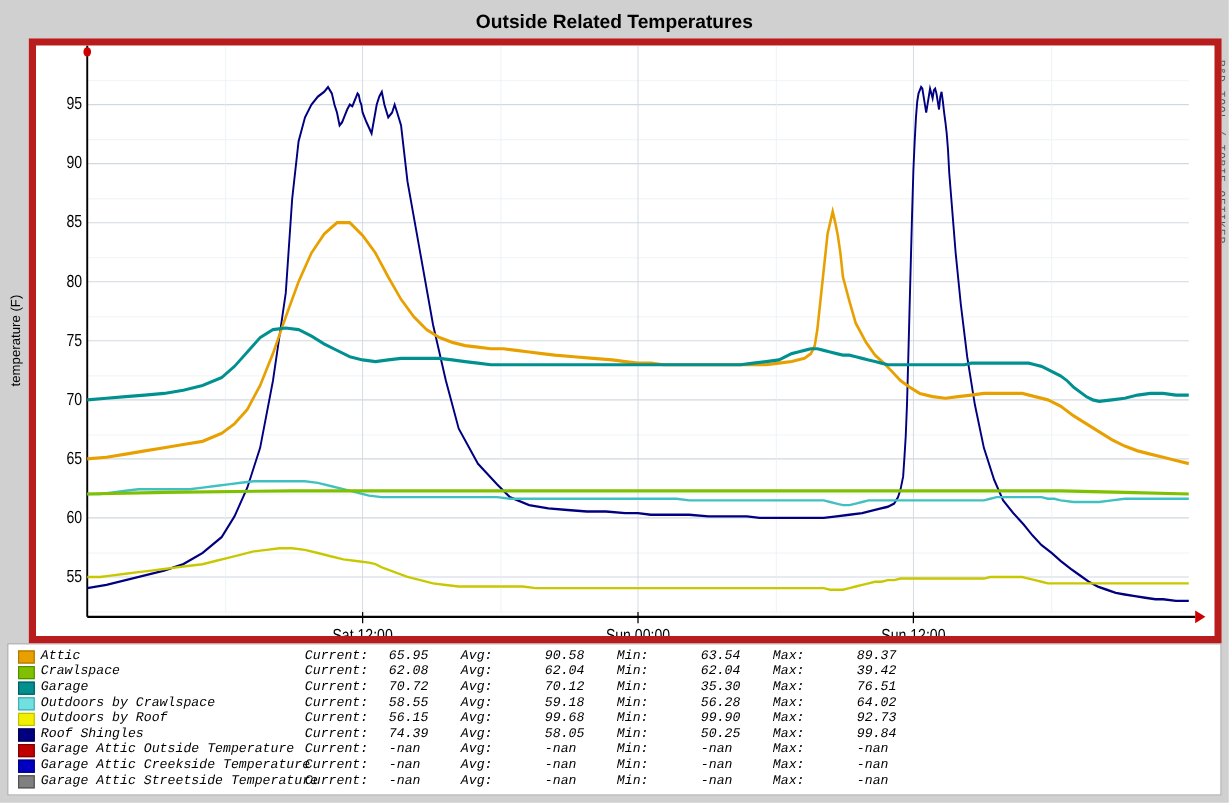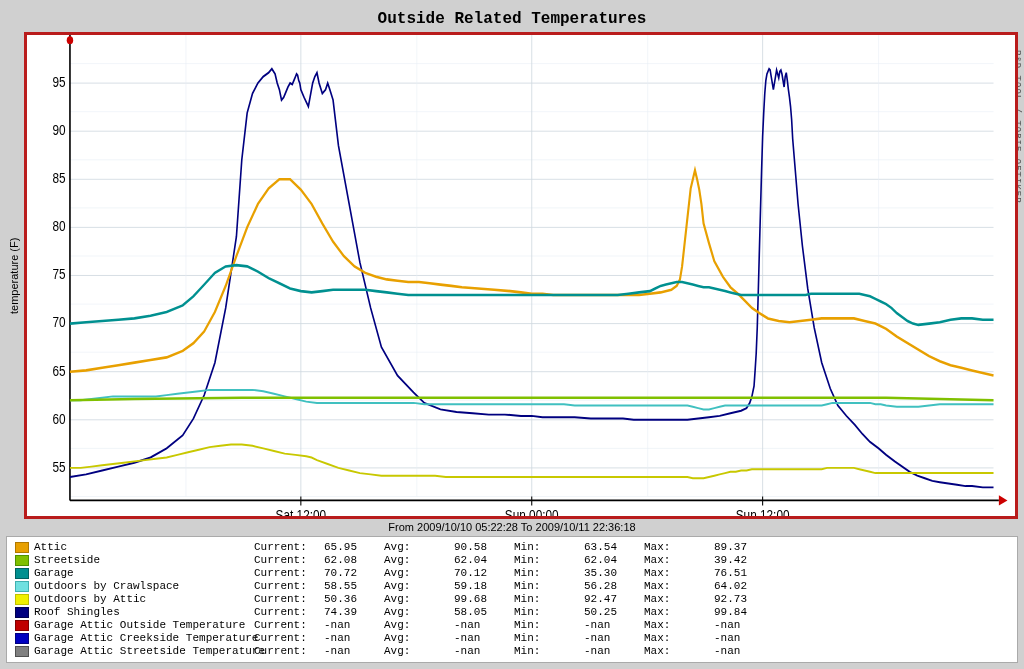--- a/index.html
+++ b/index.html
@@ -30,21 +30,21 @@
       text-orientation: mixed;
       letter-spacing: 1px;
     }
     .chart-title {
       font-size: 16px;
       font-weight: bold;
       color: #000;
       text-align: center;
       margin-top: 4px;
       margin-bottom: 4px;
-      font-family: Liberation Mono, monospace;
+      font-family: Liberation Sans, sans-serif;
     }
     .chart-area {
       display: flex;
       width: 100%;
       flex: 1;
       position: relative;
     }
     .y-label {
       writing-mode: vertical-rl;
       transform: rotate(180deg);
@@ -54,21 +54,21 @@
       display: flex;
       align-items: center;
       justify-content: center;
       width: 18px;
       padding-left: 2px;
     }
     .chart-wrapper {
       flex: 1;
       position: relative;
       background: #fff;
-      border: 3px solid #b91c1c;
+      border: 6px solid #b91c1c;
     }
     svg.chart-svg {
       width: 100%;
       height: 100%;
     }
     .x-label-area {
       text-align: center;
       font-size: 11px;
       color: #000;
       font-family: Arial, sans-serif;
@@ -76,20 +76,21 @@
       margin-bottom: 3px;
     }
     .legend-area {
       width: 100%;
       background: #fff;
       border: 1px solid #aaa;
       padding: 4px 8px;
       font-size: 11px;
       font-family: 'Courier New', monospace;
       color: #000;
+      font-style: italic;
     }
     .legend-row {
       display: flex;
       align-items: center;
       margin-bottom: 1px;
       white-space: nowrap;
     }
     .legend-color {
       width: 14px;
       height: 11px;
@@ -264,41 +265,40 @@
             750,279 800,279 850,280 900,281
           "></polyline>
 
         <line x1="255" y1="355" x2="255" y2="362" stroke="#000" stroke-width="1"></line>
         <line x1="470" y1="355" x2="470" y2="362" stroke="#000" stroke-width="1"></line>
         <line x1="685" y1="355" x2="685" y2="362" stroke="#000" stroke-width="1"></line>
       </svg>
     </div>
   </div>
 
-  <div class="x-label-area">From 2009/10/10 05:22:28 To 2009/10/11 22:36:18</div>
 
   <div class="legend-area">
 
   <div class="legend-row">
         <div class="legend-color" style="background: rgb(232, 160, 0); border-color: rgb(176, 120, 0);"></div>
         <span class="legend-name">Attic</span>
         <span class="legend-stats">
           <span class="legend-stat-label">Current:</span>
           <span class="legend-stat-value">65.95</span>
           <span class="legend-stat-label">Avg:</span>
           <span class="legend-stat-value">90.58</span>
           <span class="legend-stat-label">Min:</span>
           <span class="legend-stat-value">63.54</span>
           <span class="legend-stat-label">Max:</span>
           <span class="legend-stat-value">89.37</span>
         </span>
       </div>
       <div class="legend-row">
         <div class="legend-color" style="background: rgb(128, 192, 0); border-color: rgb(80, 144, 0);"></div>
-        <span class="legend-name">Streetside</span>
+        <span class="legend-name">Crawlspace</span>
         <span class="legend-stats">
           <span class="legend-stat-label">Current:</span>
           <span class="legend-stat-value">62.08</span>
           <span class="legend-stat-label">Avg:</span>
           <span class="legend-stat-value">62.04</span>
           <span class="legend-stat-label">Min:</span>
           <span class="legend-stat-value">62.04</span>
           <span class="legend-stat-label">Max:</span>
           <span class="legend-stat-value">39.42</span>
         </span>
@@ -326,28 +326,28 @@
           <span class="legend-stat-label">Avg:</span>
           <span class="legend-stat-value">59.18</span>
           <span class="legend-stat-label">Min:</span>
           <span class="legend-stat-value">56.28</span>
           <span class="legend-stat-label">Max:</span>
           <span class="legend-stat-value">64.02</span>
         </span>
       </div>
       <div class="legend-row">
         <div class="legend-color" style="background: rgb(240, 240, 0); border-color: rgb(192, 192, 0);"></div>
-        <span class="legend-name">Outdoors by Attic</span>
-        <span class="legend-stats">
-          <span class="legend-stat-label">Current:</span>
-          <span class="legend-stat-value">50.36</span>
+        <span class="legend-name">Outdoors by Roof</span>
+        <span class="legend-stats">
+          <span class="legend-stat-label">Current:</span>
+          <span class="legend-stat-value">56.15</span>
           <span class="legend-stat-label">Avg:</span>
           <span class="legend-stat-value">99.68</span>
           <span class="legend-stat-label">Min:</span>
-          <span class="legend-stat-value">92.47</span>
+          <span class="legend-stat-value">99.90</span>
           <span class="legend-stat-label">Max:</span>
           <span class="legend-stat-value">92.73</span>
         </span>
       </div>
       <div class="legend-row">
         <div class="legend-color" style="background: rgb(0, 0, 128); border-color: rgb(0, 0, 80);"></div>
         <span class="legend-name">Roof Shingles</span>
         <span class="legend-stats">
           <span class="legend-stat-label">Current:</span>
           <span class="legend-stat-value">74.39</span>

